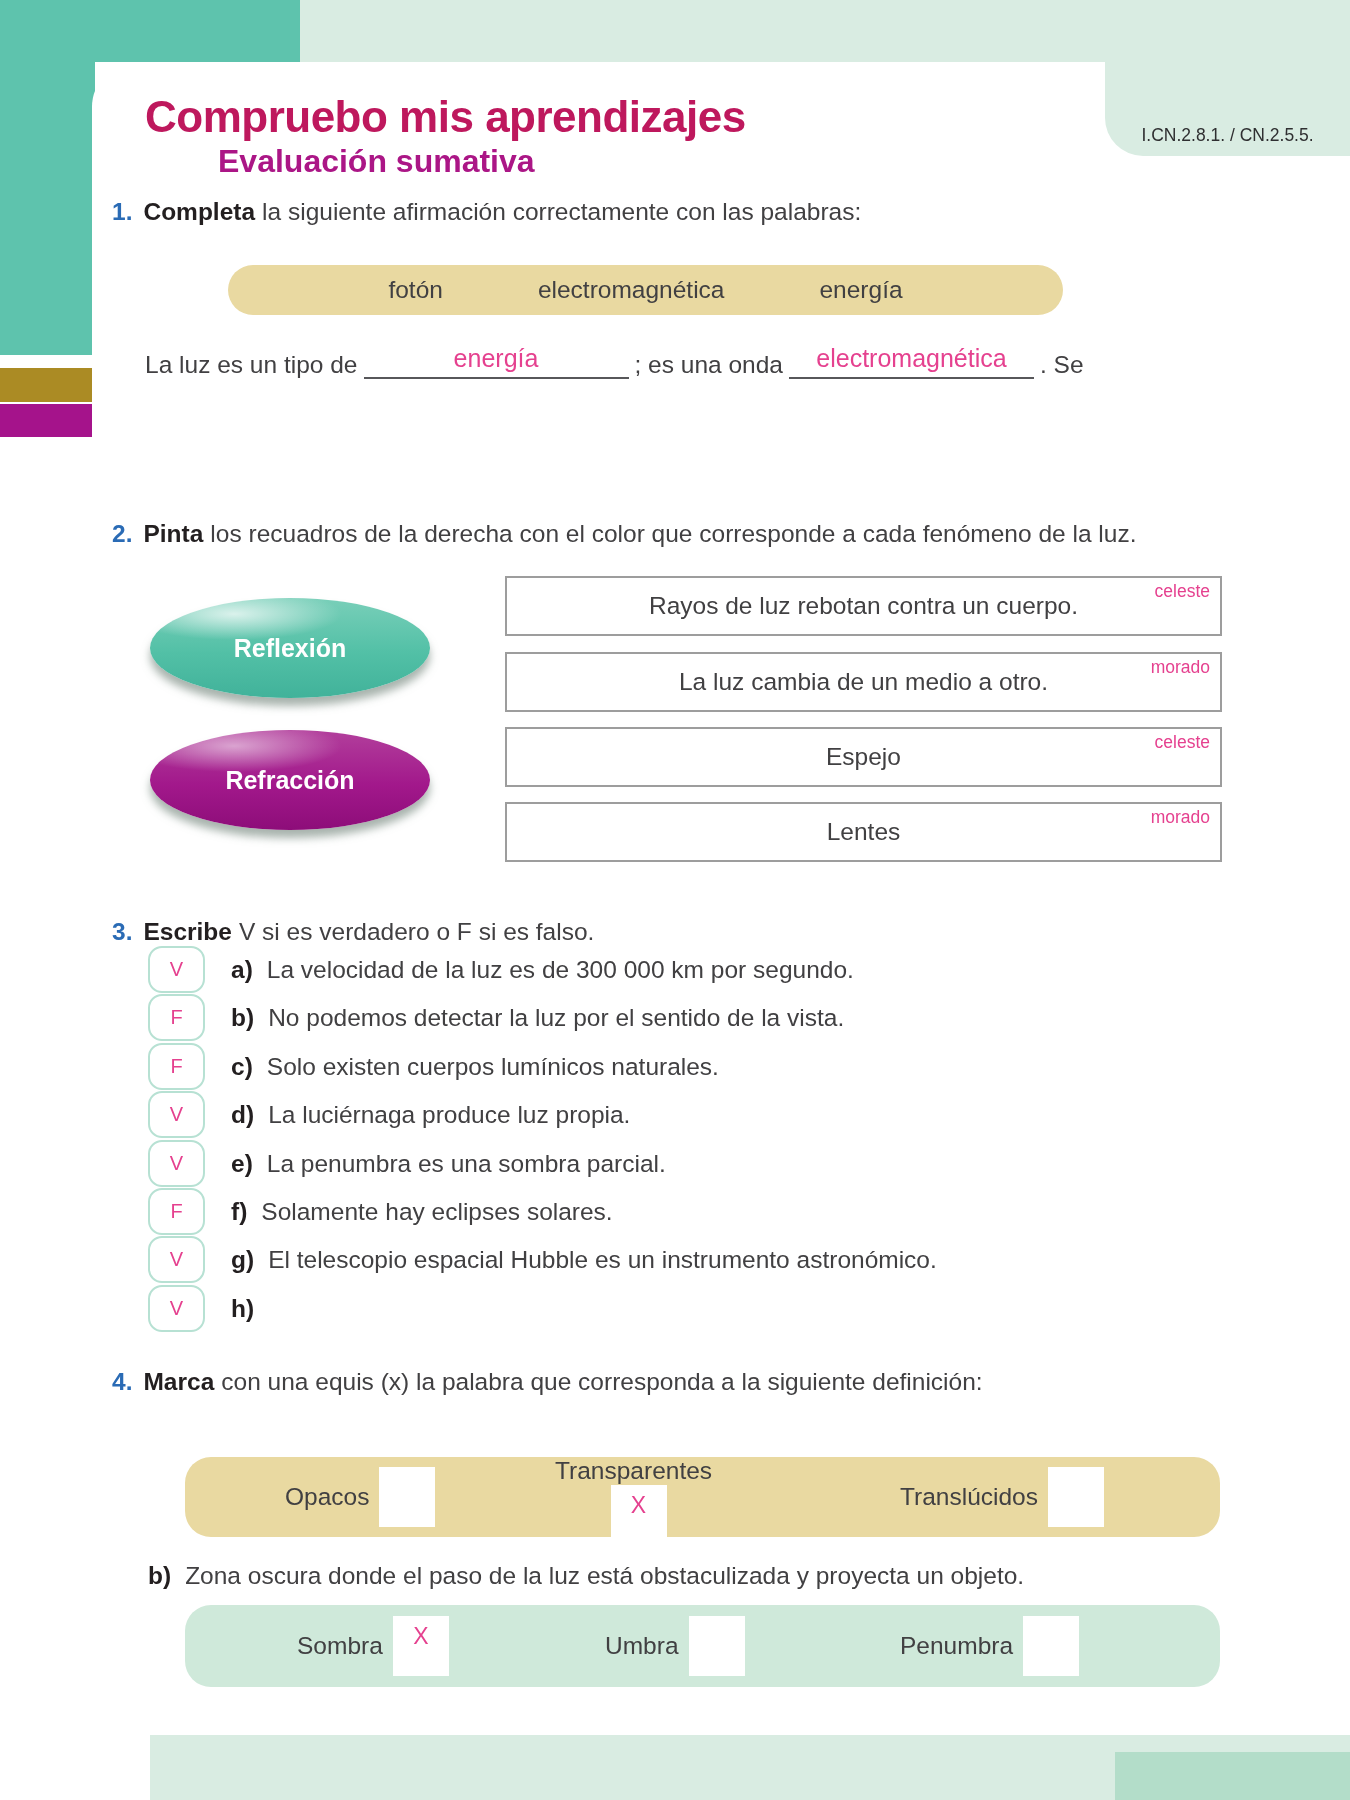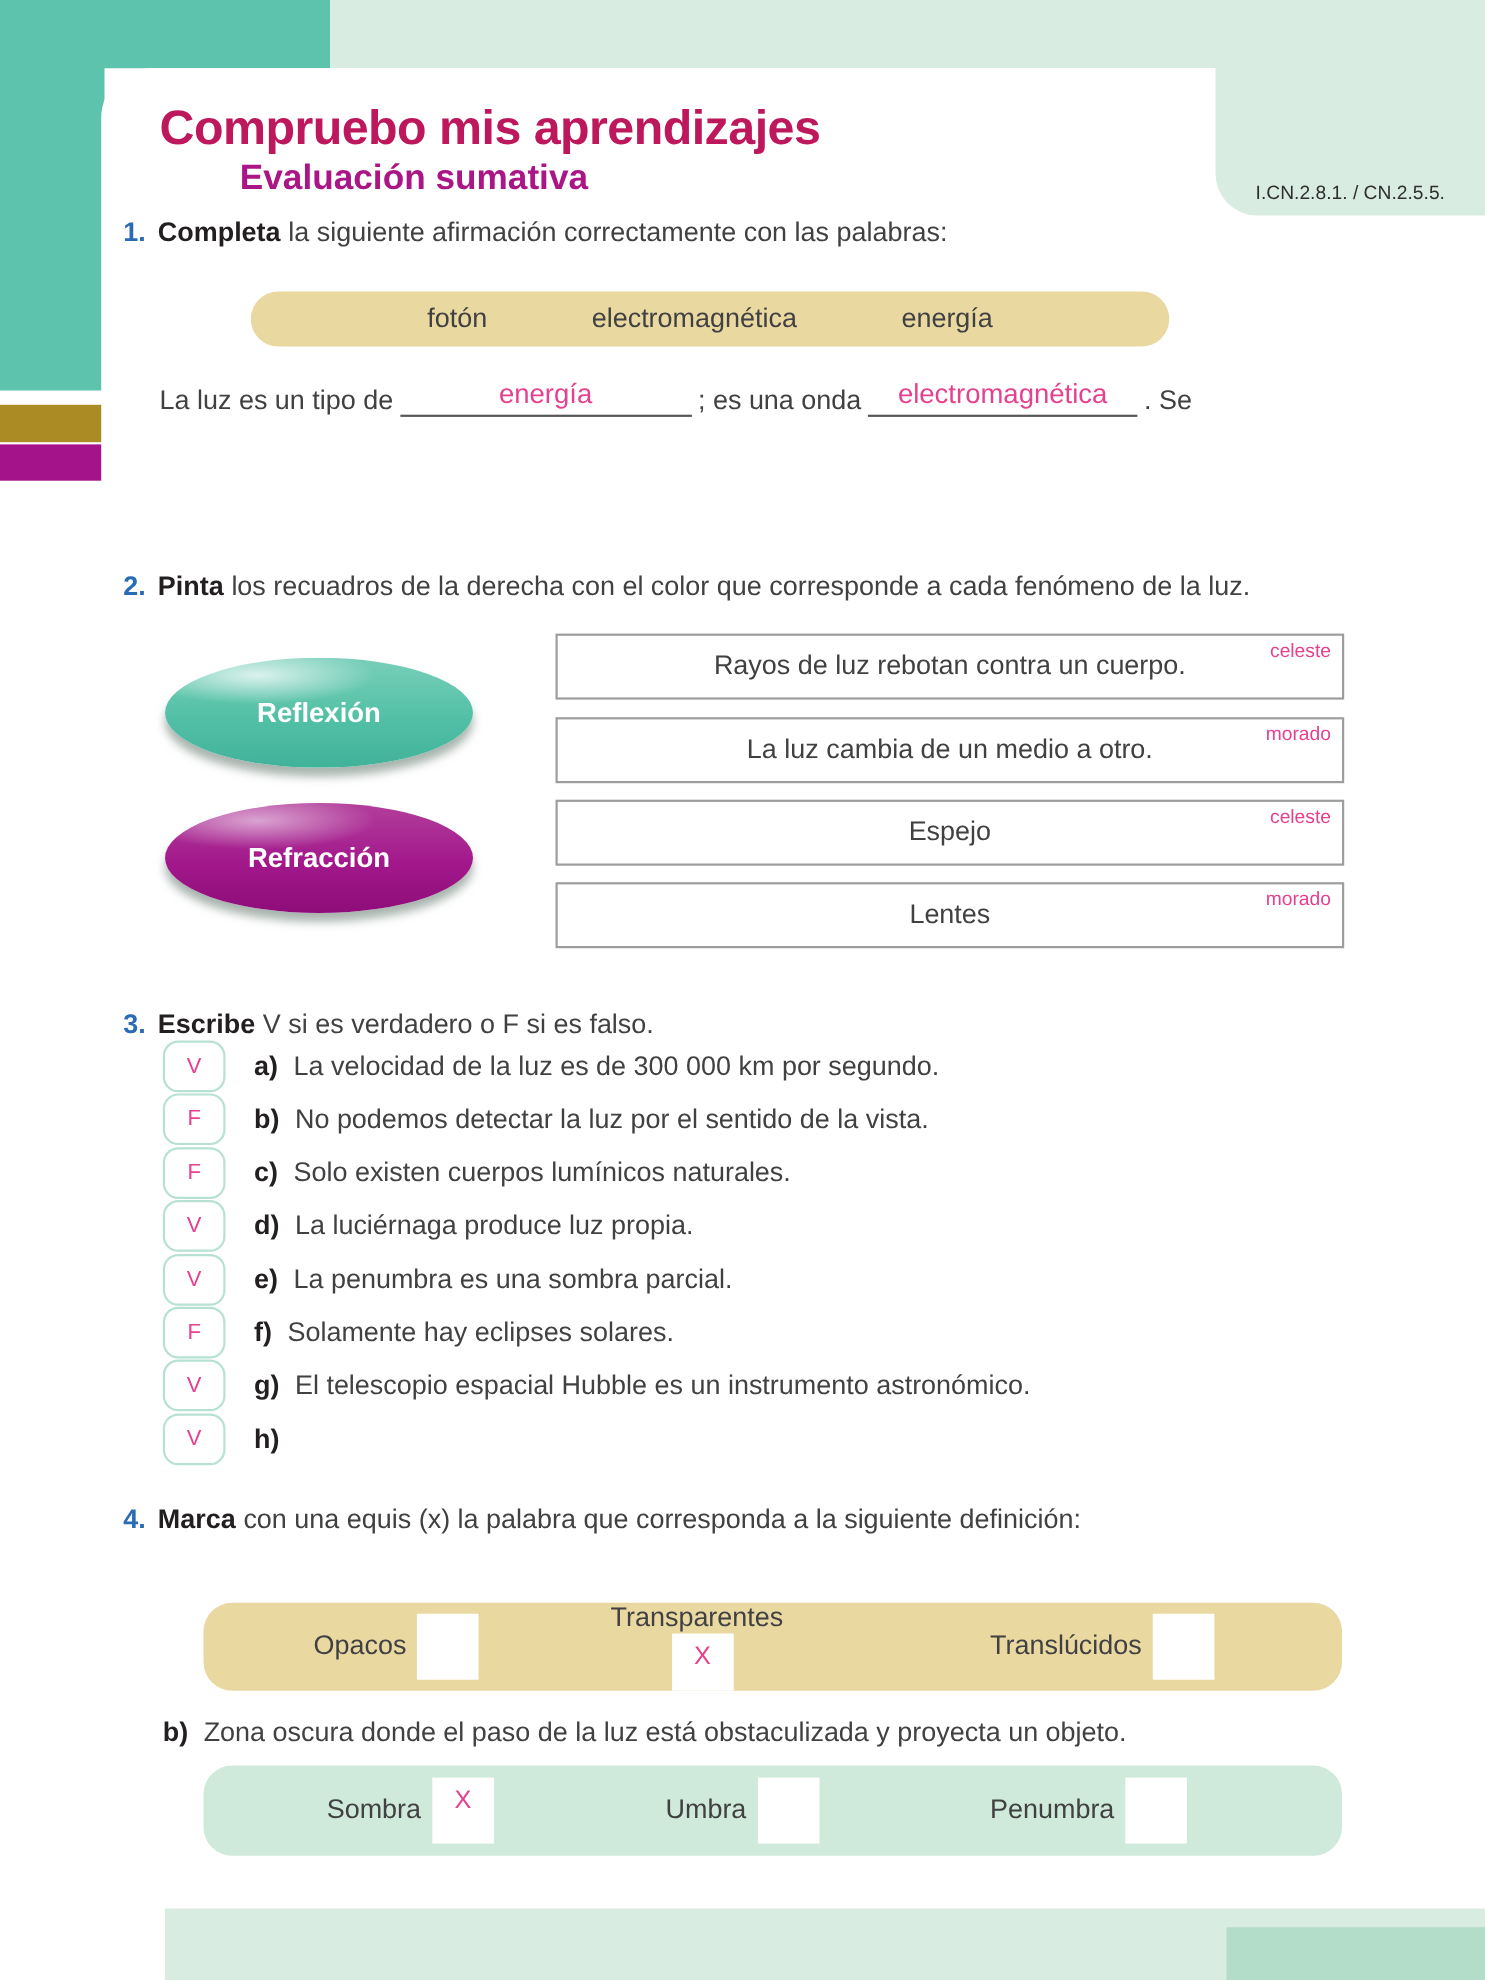--- a/index.html
+++ b/index.html
@@ -8,21 +8,21 @@
     background:#ffffff; font-family:"Liberation Sans", sans-serif;
     color:#414042; font-size:24.5px;
   }
   
   .bg-top-mint   { position:absolute; left:0; top:0; width:1350px; height:62px; background:#d9ece2; }
   .bg-top-teal   { position:absolute; left:0; top:0; width:300px; height:62px; background:#5ec3ad; }
   .bg-left-teal  { position:absolute; left:0; top:0; width:95px; height:355px; background:#5ec3ad; }
   .bar-gold      { position:absolute; left:0; top:368px; width:93px; height:34px; background:#ab8b24; }
   .bar-magenta   { position:absolute; left:0; top:404px; width:93px; height:33px; background:#a5138b; }
   .card          { position:absolute; left:92px; top:62px; right:0; bottom:0; background:#ffffff; border-top-left-radius:45px; }
-  .code-tab      { position:absolute; left:1105px; top:0; width:245px; height:196px; background:#d9ece2;
+  .code-tab      { position:absolute; left:1105px; top:0; width:245px; height:156px; background:#d9ece2;
                    border-bottom-left-radius:38px; display:flex; align-items:flex-end; justify-content:center; padding-bottom:10px; box-sizing:border-box; }
   .code-tab span { font-size:17.5px; color:#2f2f31; }
   .footer-gold   { position:absolute; left:0; top:1800px; width:160px; height:97px; background:#be185d; }
   .footer-gold span { position:absolute; left:57px; top:12px; color:#ffffff; font-size:27px; }
   .footer-mint   { position:absolute; left:150px; top:1735px; width:1200px; height:65px; background:#d9ece2; }
   .footer-teal   { position:absolute; left:1115px; top:1752px; width:235px; height:48px; background:#b3ddc9; }
 
   
   .title    { position:absolute; left:145px; top:92px; font-size:44px; font-weight:bold; color:#be185d; letter-spacing:-0.5px; }
   .subtitle { position:absolute; left:218px; top:143px; font-size:32px; font-weight:bold; color:#ab1686; }

